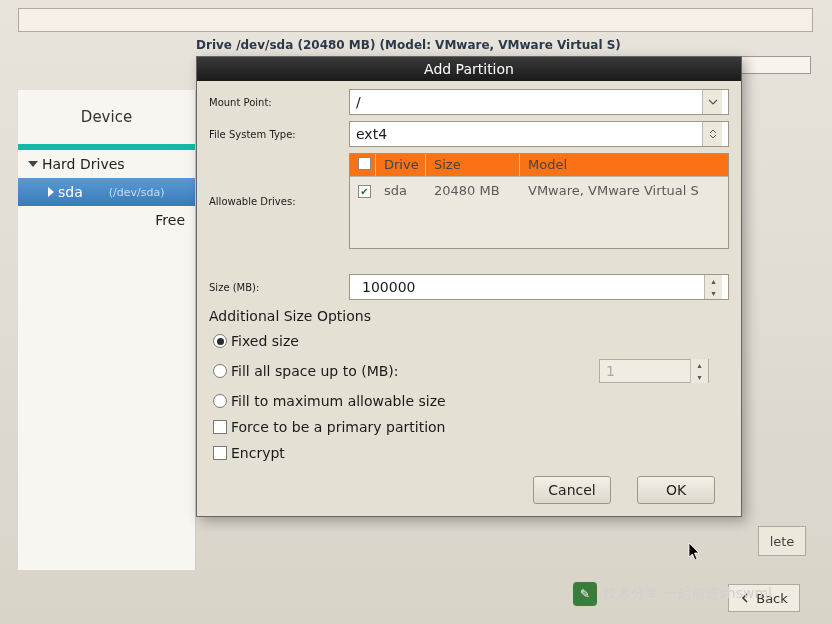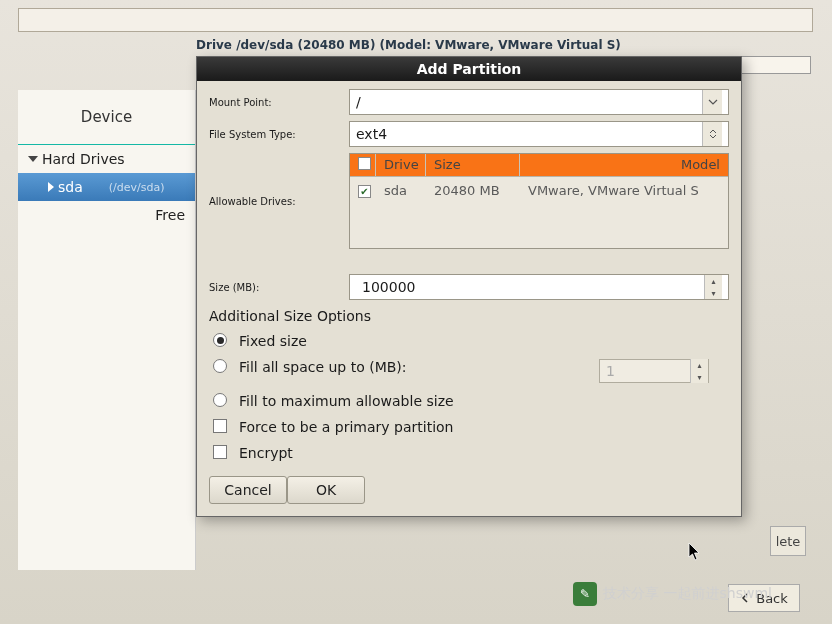--- a/index.html
+++ b/index.html
@@ -2,66 +2,66 @@
 <html><head>
   <meta charset="utf-8">
   <style>
     * { box-sizing: border-box; margin: 0; padding: 0; font-family: "DejaVu Sans", "Liberation Sans", sans-serif; }
     body { width: 832px; height: 624px; background: #a8a090; overflow: hidden; position: relative; }
     .bg-window { position: absolute; left: 0; top: 0; width: 832px; height: 624px; background: linear-gradient(180deg, #e8e4dc 0%, #d8d4c8 100%); }
     .bg-top-bar { position: absolute; left: 18px; top: 8px; width: 795px; height: 24px; background: #f4f0e8; border: 1px solid #b0a898; }
     .drive-info { position: absolute; left: 196px; top: 38px; font-size: 12px; font-weight: bold; color: #2a3a4a; }
     .drive-bar { position: absolute; left: 196px; top: 56px; width: 615px; height: 18px; background: #f8f4ec; border: 1px solid #999; }
     .sidebar { position: absolute; left: 18px; top: 90px; width: 178px; background: #f8f6f0; border-right: 1px solid #ccc; height: 480px; }
-    .sidebar-header { text-align: center; padding: 18px 0; font-size: 15px; color: #333; border-bottom: 1px solid #14b8a6; }
+    .sidebar-header { text-align: center; padding: 18px 0; font-size: 15px; color: #333; border-bottom: 6px solid #14b8a6; }
     .tree-item { padding: 6px 10px; font-size: 14px; color: #222; display: flex; align-items: center; gap: 4px; }
     .tree-item.selected { background: linear-gradient(180deg, #5a9ad4, #3a7ab8); color: #fff; padding-left: 30px; }
     .tree-item.indent1 { padding-left: 10px; }
     .tree-item.indent2 { padding-left: 43px; justify-content: flex-end; }
     .tri { display: inline-block; width: 0; height: 0; }
     .tri-down { border-left: 5px solid transparent; border-right: 5px solid transparent; border-top: 6px solid #444; }
     .tri-right { border-top: 5px solid transparent; border-bottom: 5px solid transparent; border-left: 6px solid #fff; }
     .dev-path { font-size: 11px; opacity: 0.7; margin-left: 22px; }
     .dialog { position: absolute; left: 196px; top: 56px; width: 546px; background: #e4e0d4; border: 1px solid #666; box-shadow: 4px 4px 12px rgba(0,0,0,0.3); }
-    .dialog-title { background: linear-gradient(180deg, #3a3a3a, #1a1a1a); color: #fff; text-align: center; font-size: 14px; padding: 4px 0; font-weight: bold; }
+    .dialog-title { background: linear-gradient(180deg, #3a3a3a, #1a1a1a); color: #fff; text-align: center; font-size: 14px; padding: 4px 0; font-weight: normal; }
     .dialog-body { padding: 8px 12px 12px 12px; }
     .form-row { display: flex; align-items: center; margin-bottom: 6px; gap: 8px; }
     .form-label { width: 132px; font-size: 10px; color: #1a1a1a; }
     .form-row.drives { align-items: center; }
     .form-row.drives .form-label { }
     .form-input, .form-select { flex: 1; height: 26px; background: #fff; border: 1px solid #9a9688; padding: 0 6px; font-size: 14px; color: #1a1a1a; }
     .form-select { position: relative; display: flex; align-items: center; justify-content: space-between; }
     .sel-btn { width: 20px; height: 24px; background: #ece8dc; border-left: 1px solid #bbb; display: flex; align-items: center; justify-content: center; }
     .sel-btn svg { width: 10px; height: 10px; }
     .spin-btns { width: 18px; display: flex; flex-direction: column; border-left: 1px solid #bbb; }
     .spin-up, .spin-down { height: 12px; background: #ece8dc; display: flex; align-items: center; justify-content: center; font-size: 8px; color: #555; }
     .drive-table { flex: 1; border: 1px solid #9a9688; background: #ece8de; height: 96px; font-size: 13px; }
     .drive-thead { display: flex; background: #f97316; border-bottom: 1px solid #b8b4a8; }
     .dth { padding: 3px 8px; border-right: 1px solid #c8c4b8; color: #444; font-size: 13px; }
     .dth.chk { width: 26px; text-align: center; }
     .dth.drv { width: 50px; }
     .dth.sz { width: 94px; }
-    .dth.mdl { flex: 1; border-right: none; text-align: right; }
+    .dth.mdl { flex: 1; border-right: none; }
     .drive-row { display: flex; padding: 4px 0; color: #5a5a5a; }
     .dtd { padding: 2px 8px; }
     .dtd.chk { width: 26px; text-align: center; }
     .dtd.drv { width: 50px; }
     .dtd.sz { width: 94px; }
     .dtd.mdl { flex: 1; }
     .chkbox { width: 13px; height: 13px; background: #fff; border: 1px solid #888; display: inline-flex; align-items: center; justify-content: center; font-size: 10px; color: #2a6a2a; }
     .section-title { font-size: 14px; color: #1a1a1a; margin: 8px 0 4px 0; }
-    .radio-row, .check-row { display: flex; gap: 12px; padding: 5px 4px; font-size: 14px; color: #1a1a1a; }
+    .radio-row, .check-row { display: flex; align-items: center; gap: 4px; padding: 5px 4px; font-size: 14px; color: #1a1a1a; }
     .radio { width: 14px; height: 14px; border: 1px solid #777; border-radius: 50%; background: #fff; display: inline-flex; align-items: center; justify-content: center; }
     .radio.checked::after { content: ""; width: 7px; height: 7px; background: #2a2a2a; border-radius: 50%; }
     .inline-spin { width: 110px; height: 24px; background: #f0ece2; border: 1px solid #b0ac9e; display: flex; align-items: center; color: #aaa; margin-left: auto; margin-right: 16px; }
     .inline-spin span { flex: 1; padding: 0 6px; }
     .chkbox2 { width: 14px; height: 14px; border: 1px solid #777; background: #fff; }
-    .dialog-footer { display: flex; gap: 0; padding: 10px 14px 0 0; }
+    .dialog-footer { display: flex; justify-content: flex-end; gap: 26px; padding: 10px 14px 0 0; }
     .btn { min-width: 78px; height: 28px; background: linear-gradient(180deg, #f4f0e6, #dcd8cc); border: 1px solid #9a9688; border-radius: 3px; font-size: 14px; color: #222; display: flex; align-items: center; justify-content: center; cursor: pointer; }
-    .bg-delete { position: absolute; right: 26px; top: 526px; width: 36px; height: 30px; background: #ece8dc; border: 1px solid #aaa; font-size: 13px; color: #444; display: flex; align-items: center; justify-content: center; }
+    .bg-delete { position: absolute; right: 26px; top: 526px; width: 48px; height: 30px; background: #ece8dc; border: 1px solid #aaa; font-size: 13px; color: #444; display: flex; align-items: center; justify-content: center; }
     .bg-back { position: absolute; right: 32px; top: 584px; width: 72px; height: 28px; background: #f0ece0; border: 1px solid #aaa; font-size: 13px; color: #333; display: flex; align-items: center; justify-content: center; gap: 4px; }
     .watermark { position: absolute; right: 60px; bottom: 18px; display: flex; align-items: center; gap: 6px; color: #d0d0d0; font-size: 14px; }
     .wm-icon { width: 24px; height: 24px; background: #3a7d3a; border-radius: 4px; display: flex; align-items: center; justify-content: center; color: #fff; font-size: 12px; }
     .cursor { position: absolute; width: 14px; height: 20px; }
   </style>
 </head>
 <body>
 
 <div class="bg-window">
   <div class="bg-top-bar"></div>

